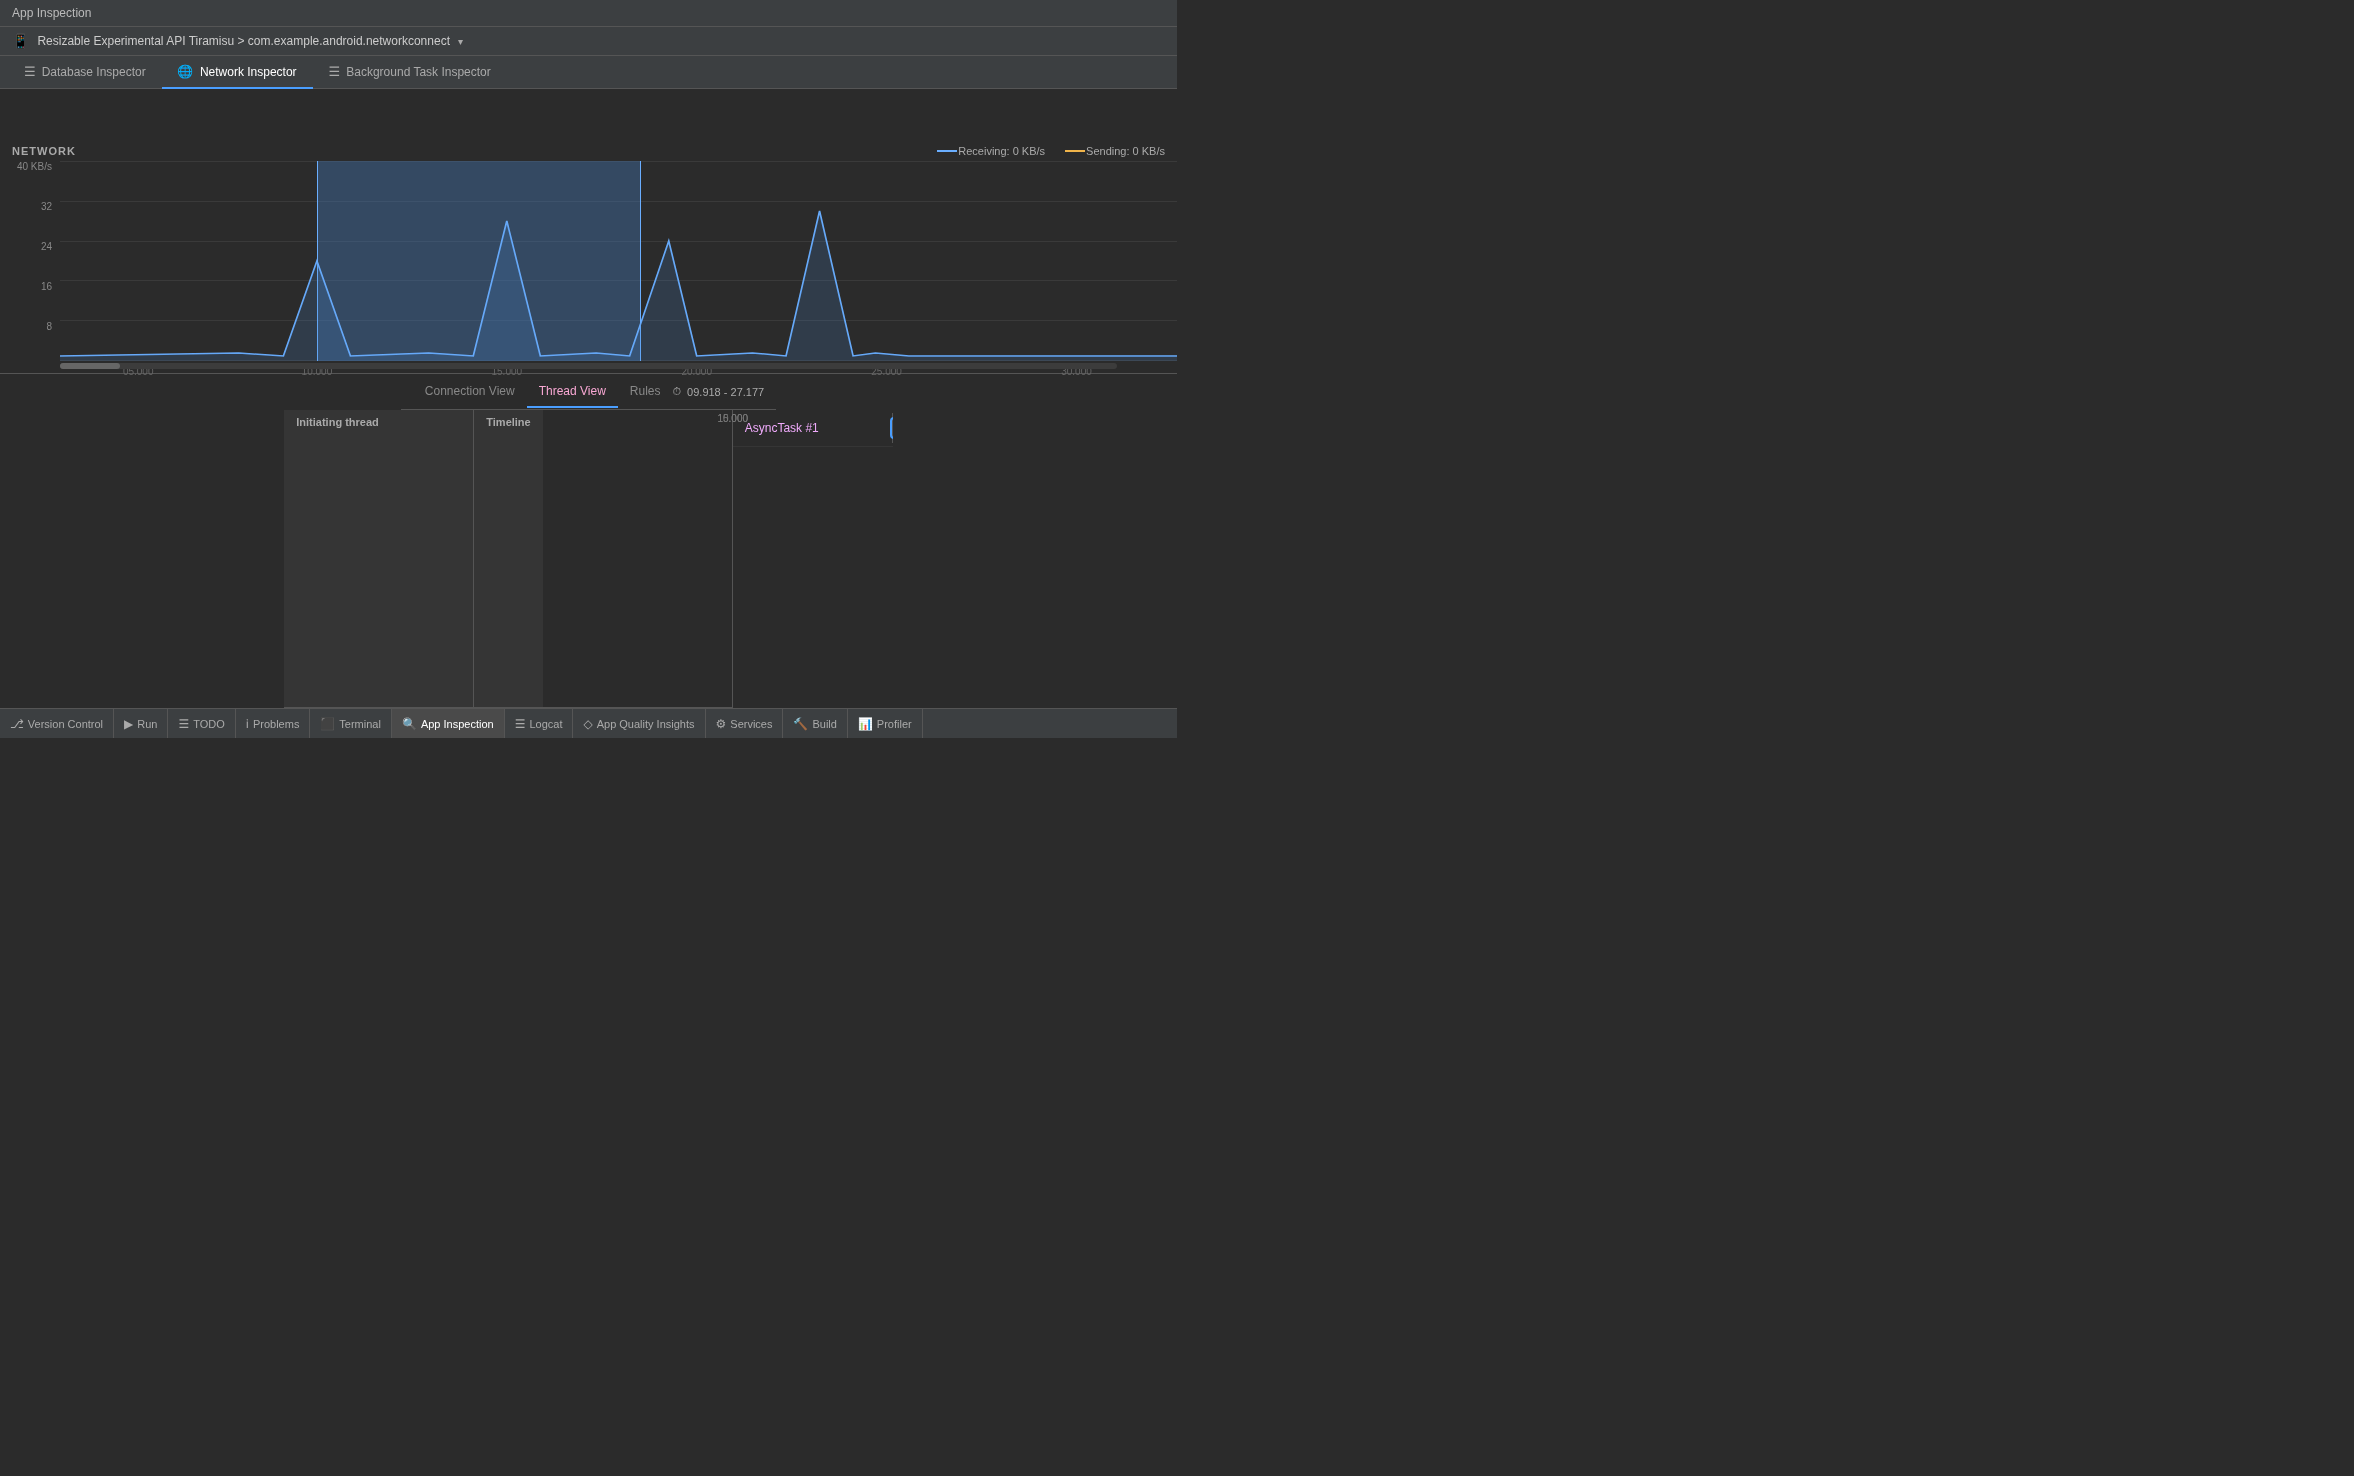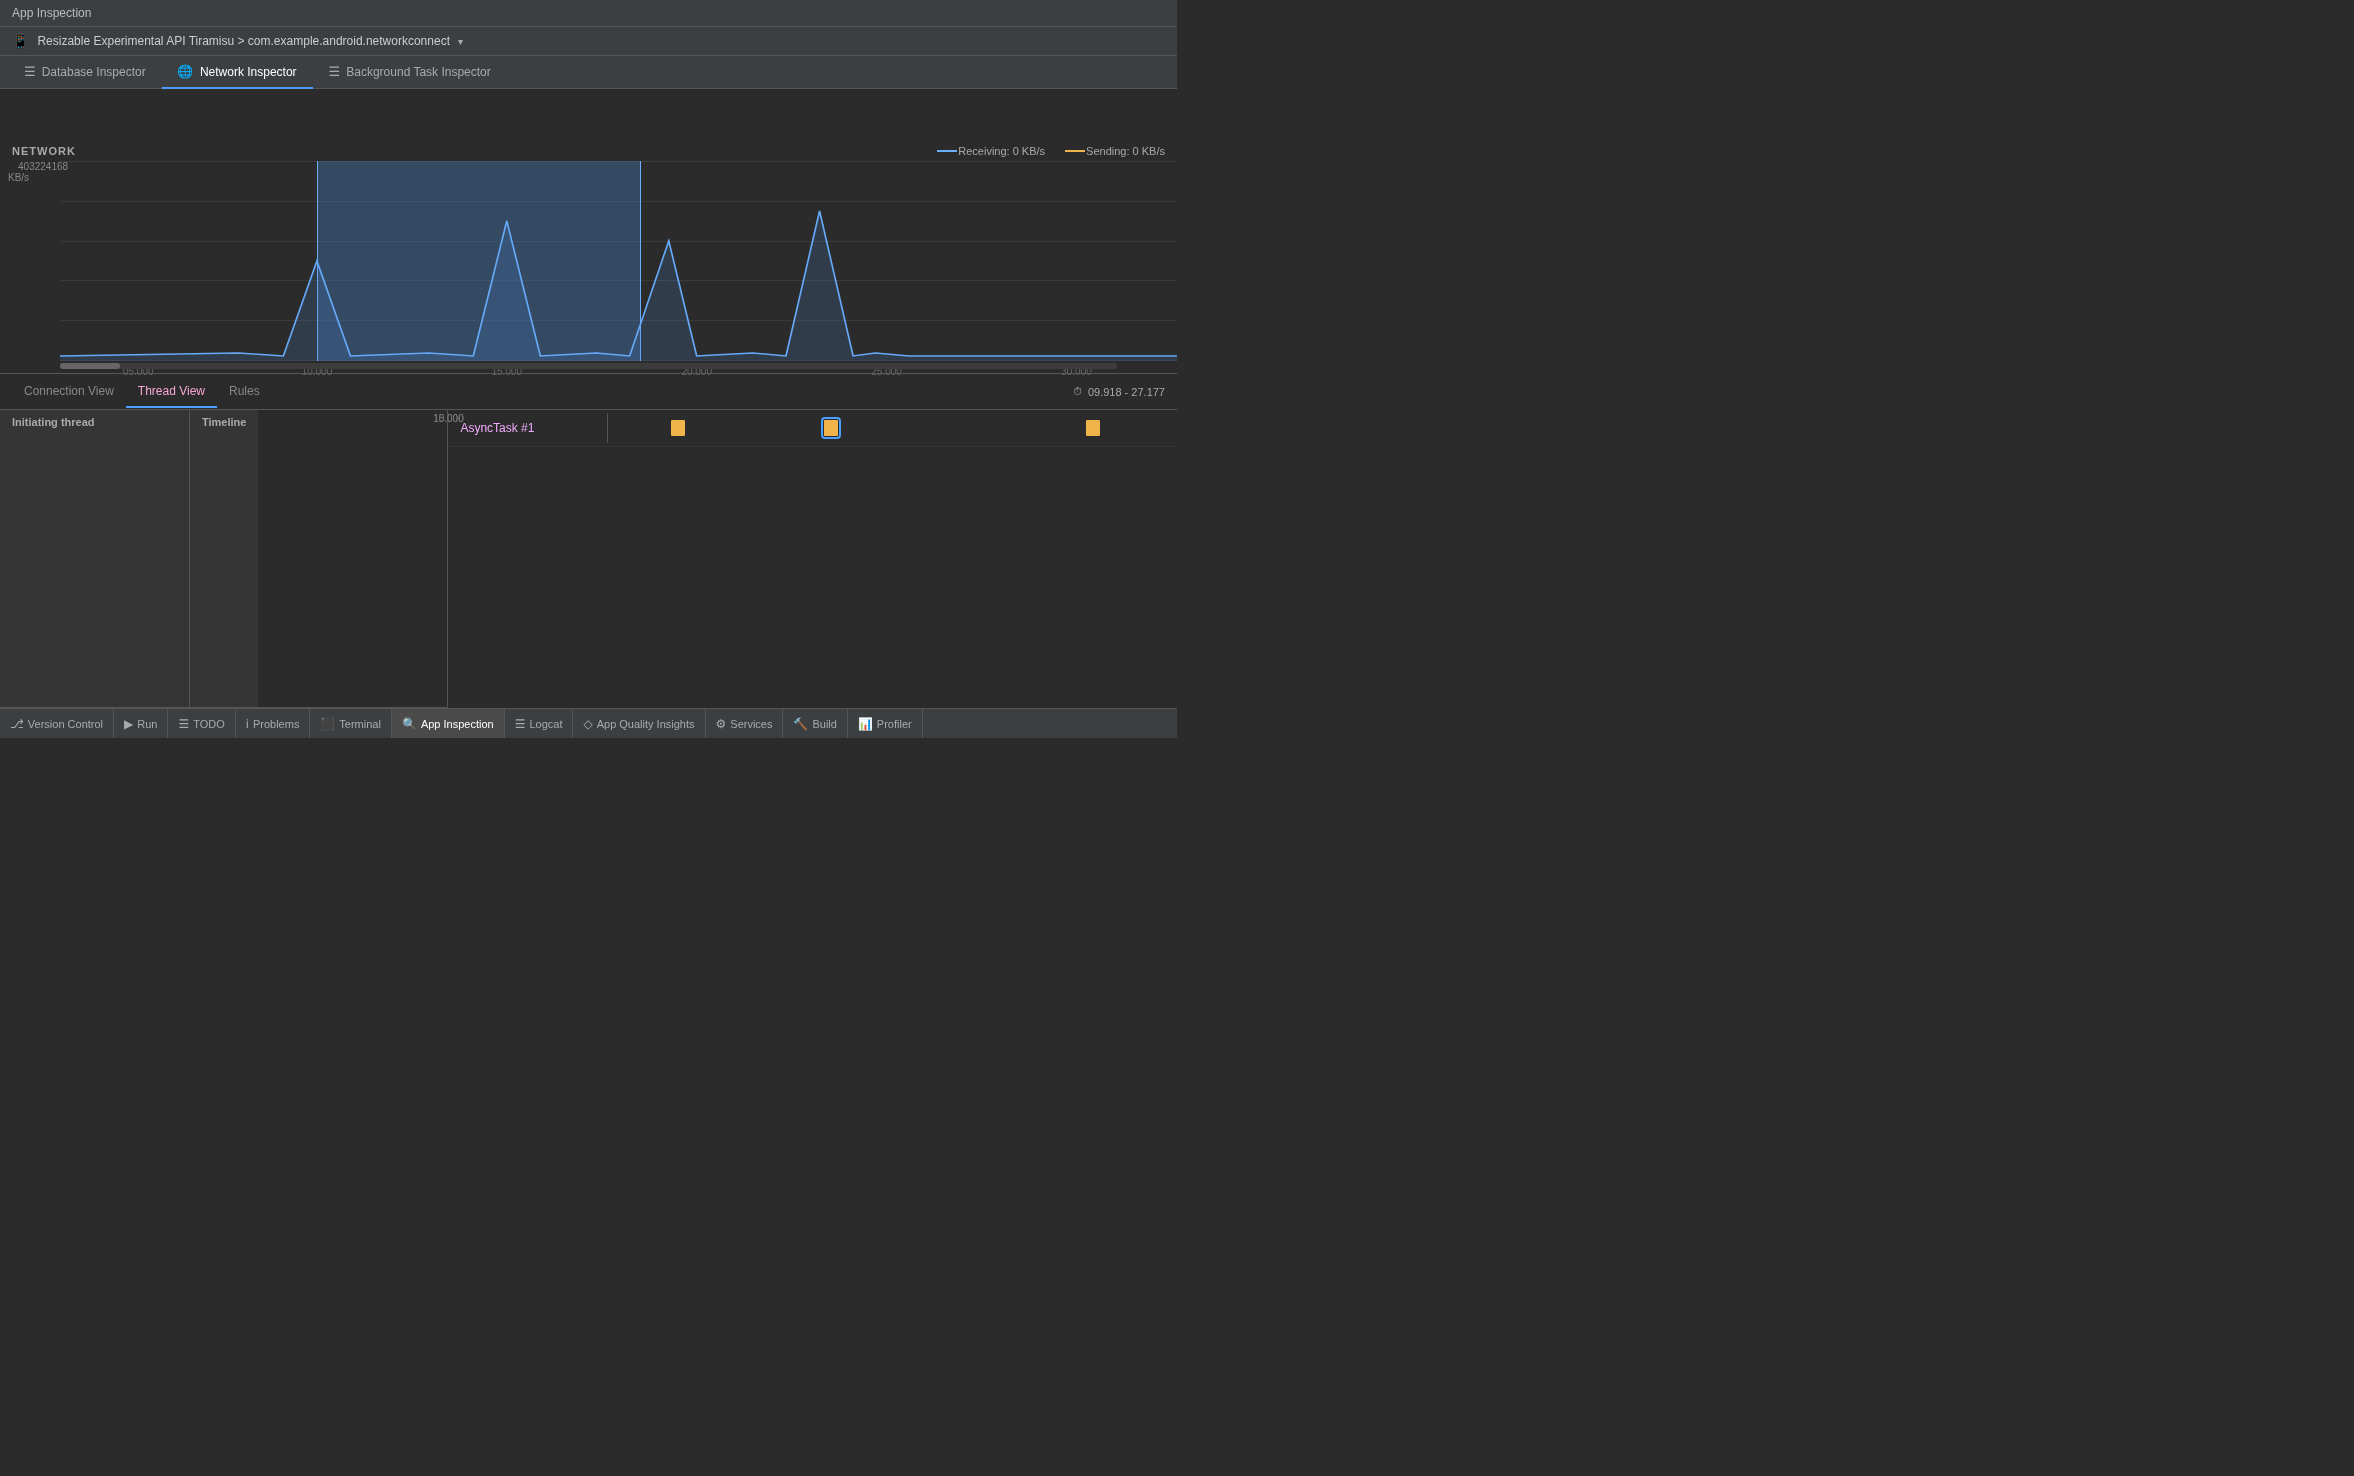--- a/index.html
+++ b/index.html
@@ -127,21 +127,21 @@
     .chart-body {
       display: flex;
       position: relative;
       height: 220px;
     }
 
     .y-axis {
       width: 60px;
       flex-shrink: 0;
       display: flex;
-      flex-direction: row;
+      flex-direction: column;
       justify-content: space-between;
       padding: 0 8px 20px 8px;
       font-size: 10px;
       color: #888;
       text-align: right;
     }
 
     .chart-canvas-area {
       flex: 1;
       position: relative;
@@ -233,20 +233,21 @@
       background: #555;
       flex-shrink: 0;
     }
 
     
     .bottom-panel {
       flex: 1;
       display: flex;
       flex-direction: column;
       overflow: hidden;
+      align-items: center;
     }
 
     
     .view-tab-bar {
       display: flex;
       align-items: center;
       padding: 0 12px;
       background: #2b2b2b;
       border-bottom: 1px solid #555;
       flex-shrink: 0;

